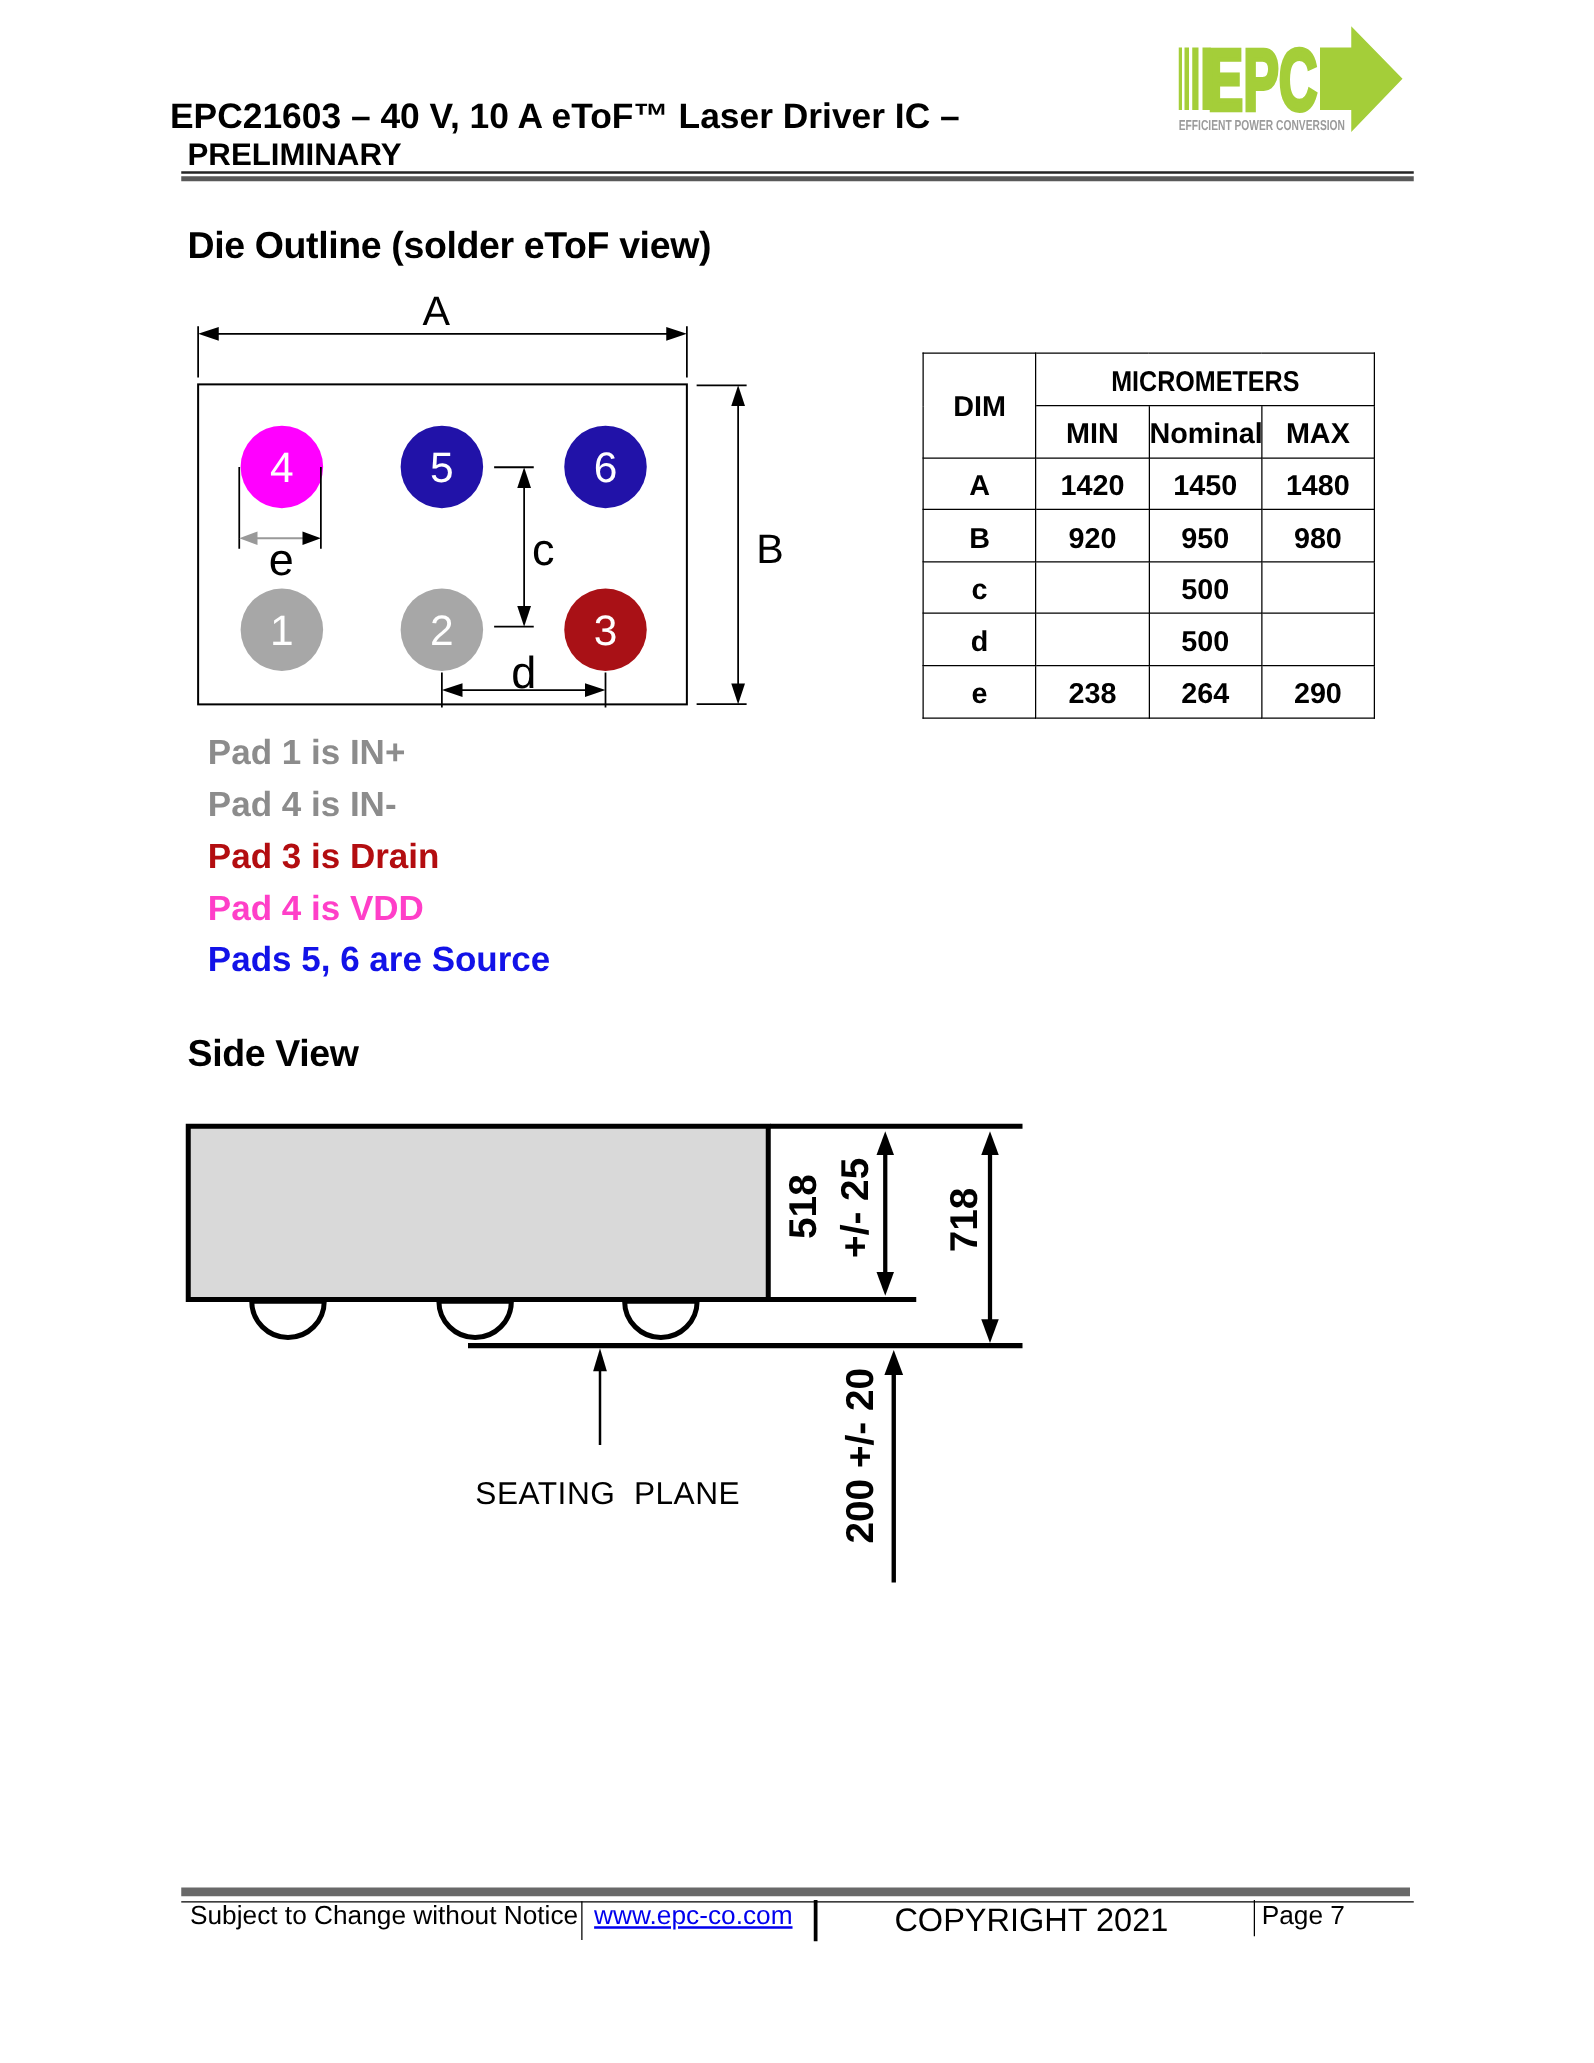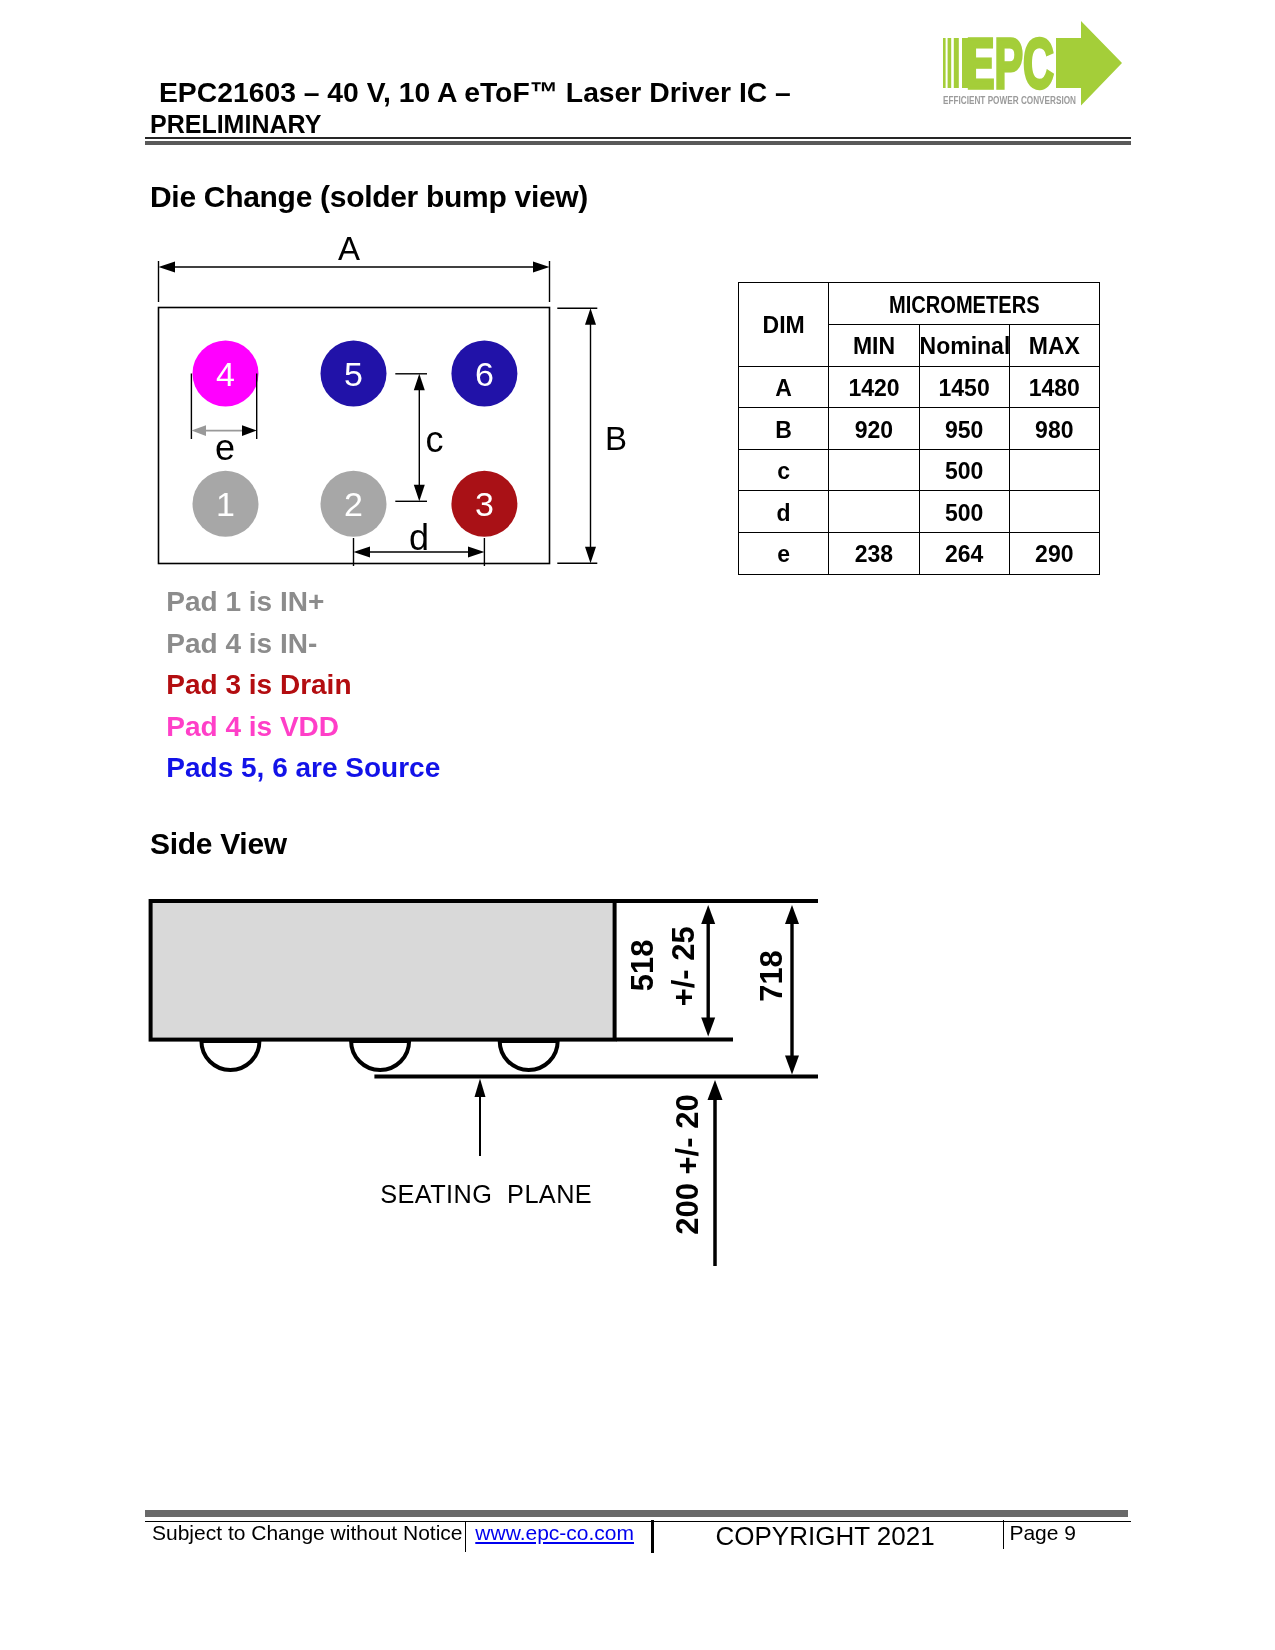--- a/index.html
+++ b/index.html
@@ -5,38 +5,38 @@
   html,body{margin:0;padding:0;background:#fff;}
   body{font-family:"Liberation Sans",sans-serif;}
   #page{position:relative;width:1275px;height:1650px;overflow:hidden;background:#fff;}
   .abs{position:absolute;}
   .b{font-weight:bold;}
 </style>
 </head>
 <body>
 <div id="page">
 
-<div class="abs b" style="left:159px;top:76px;font-size:28.3px;color:#000;">EPC21603 – 40 V, 10 A eToF™ Laser Driver IC –</div>
+<div class="abs b" style="left:136px;top:76px;font-size:28.3px;color:#000;">EPC21603 – 40 V, 10 A eToF™ Laser Driver IC –</div>
 <div class="abs b" style="left:150px;top:109.5px;font-size:25px;color:#000;">PRELIMINARY</div>
 <div class="abs" style="left:145px;top:136.5px;width:986px;height:2px;background:#262626;"></div>
 <div class="abs" style="left:145px;top:140.7px;width:986px;height:4.8px;background:#595959;"></div>
 
 <svg class="abs" style="left:938px;top:15px;" width="195" height="95" viewBox="0 0 195 95">
   <g fill="#A4CE39">
     <rect x="5" y="23" width="2.6" height="50"></rect>
     <rect x="9.6" y="23" width="3.6" height="50"></rect>
     <rect x="15.8" y="23" width="5" height="50"></rect>
     <rect x="24" y="23" width="6.5" height="50"></rect>
     <polygon points="118,23 143,23 143,6 184,48 143,90.5 143,73 118,73"></polygon>
   </g>
   <text x="28" y="73" fill="#A4CE39" font-family="Liberation Sans" font-size="70" font-weight="bold" stroke="#A4CE39" stroke-width="3.4" textLength="88" lengthAdjust="spacingAndGlyphs">EPC</text>
   <text x="5" y="89" fill="#9b9b9b" font-family="Liberation Sans" font-size="11.5" font-weight="bold" textLength="133" lengthAdjust="spacingAndGlyphs">EFFICIENT POWER CONVERSION</text>
 </svg>
 
-<div class="abs b" style="left:150px;top:180px;font-size:30px;letter-spacing:-0.3px;color:#000;">Die Change (solder bump view)</div>
+<div class="abs b" style="left:150px;top:180px;font-size:30px;letter-spacing:-0.3px;color:#000;">Die Outline (solder eToF view)</div>
 
 <svg class="abs" style="left:140px;top:225px;" width="530" height="365" viewBox="140 225 530 365">
     <rect x="158.5" y="307.5" width="391" height="256" fill="#fff" stroke="#000" stroke-width="1.6"></rect>
 
     <circle cx="225.5" cy="373.5" r="33" fill="#FF00FF"></circle>
     <circle cx="353.5" cy="373.5" r="33" fill="#2112A8"></circle>
     <circle cx="484.4" cy="373.5" r="33" fill="#2112A8"></circle>
     <circle cx="225.5" cy="503.8" r="33" fill="#A7A7A7"></circle>
     <circle cx="353.5" cy="503.8" r="33" fill="#A7A7A7"></circle>
     <circle cx="484.4" cy="503.8" r="33" fill="#A91116"></circle>
@@ -187,15 +187,15 @@
 </svg>
 
 <div class="abs" style="left:145px;top:1510px;width:983px;height:6.8px;background:#696969;"></div>
 <div class="abs" style="left:145px;top:1520.5px;width:986px;height:1.5px;background:#000;"></div>
 <div class="abs" style="left:152px;top:1521px;font-size:21px;color:#000;">Subject to Change without Notice</div>
 <div class="abs" style="left:464.5px;top:1521px;width:1.6px;height:31px;background:#000;"></div>
 <div class="abs" style="left:475.3px;top:1521px;font-size:21px;"><span style="color:#0000EE;text-decoration:underline;">www.epc-co.com</span></div>
 <div class="abs" style="left:651px;top:1520px;width:2.6px;height:33px;background:#000;"></div>
 <div class="abs" style="left:715.5px;top:1521px;font-size:26px;color:#000;">COPYRIGHT 2021</div>
 <div class="abs" style="left:1003px;top:1520px;width:1.4px;height:29px;background:#000;"></div>
-<div class="abs" style="left:1009.4px;top:1521px;font-size:21px;color:#000;">Page 9</div>
+<div class="abs" style="left:1009.4px;top:1521px;font-size:21px;color:#000;">Page 7</div>
 
 </div>
 
 </body></html>

